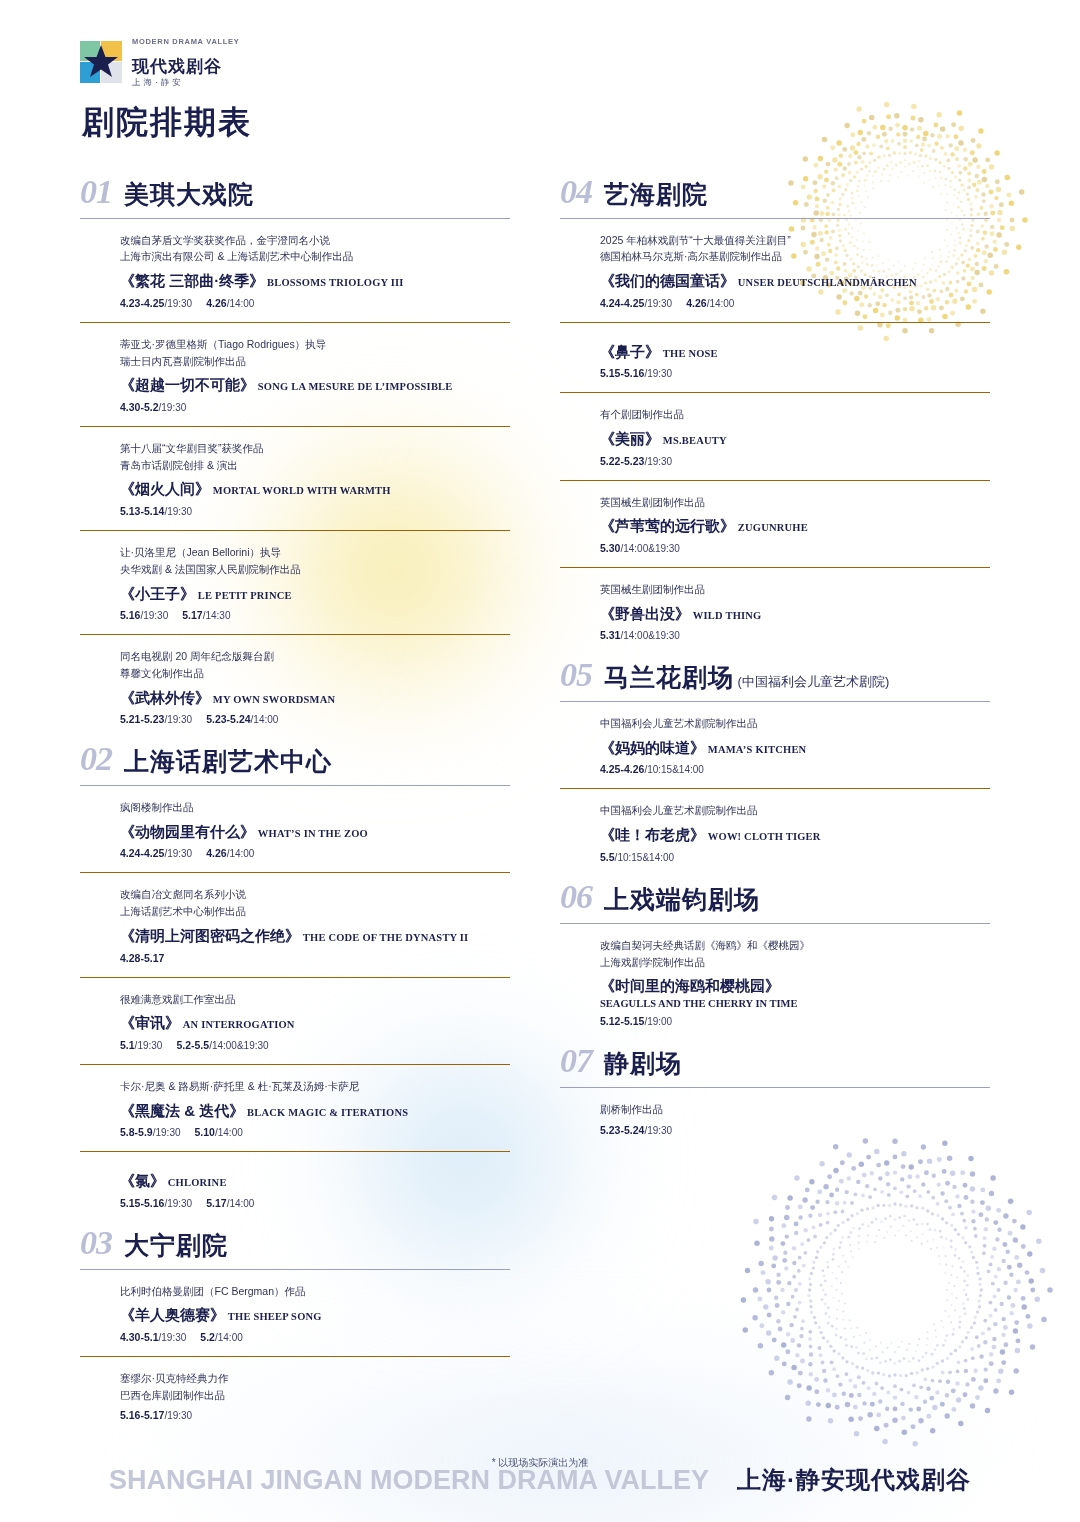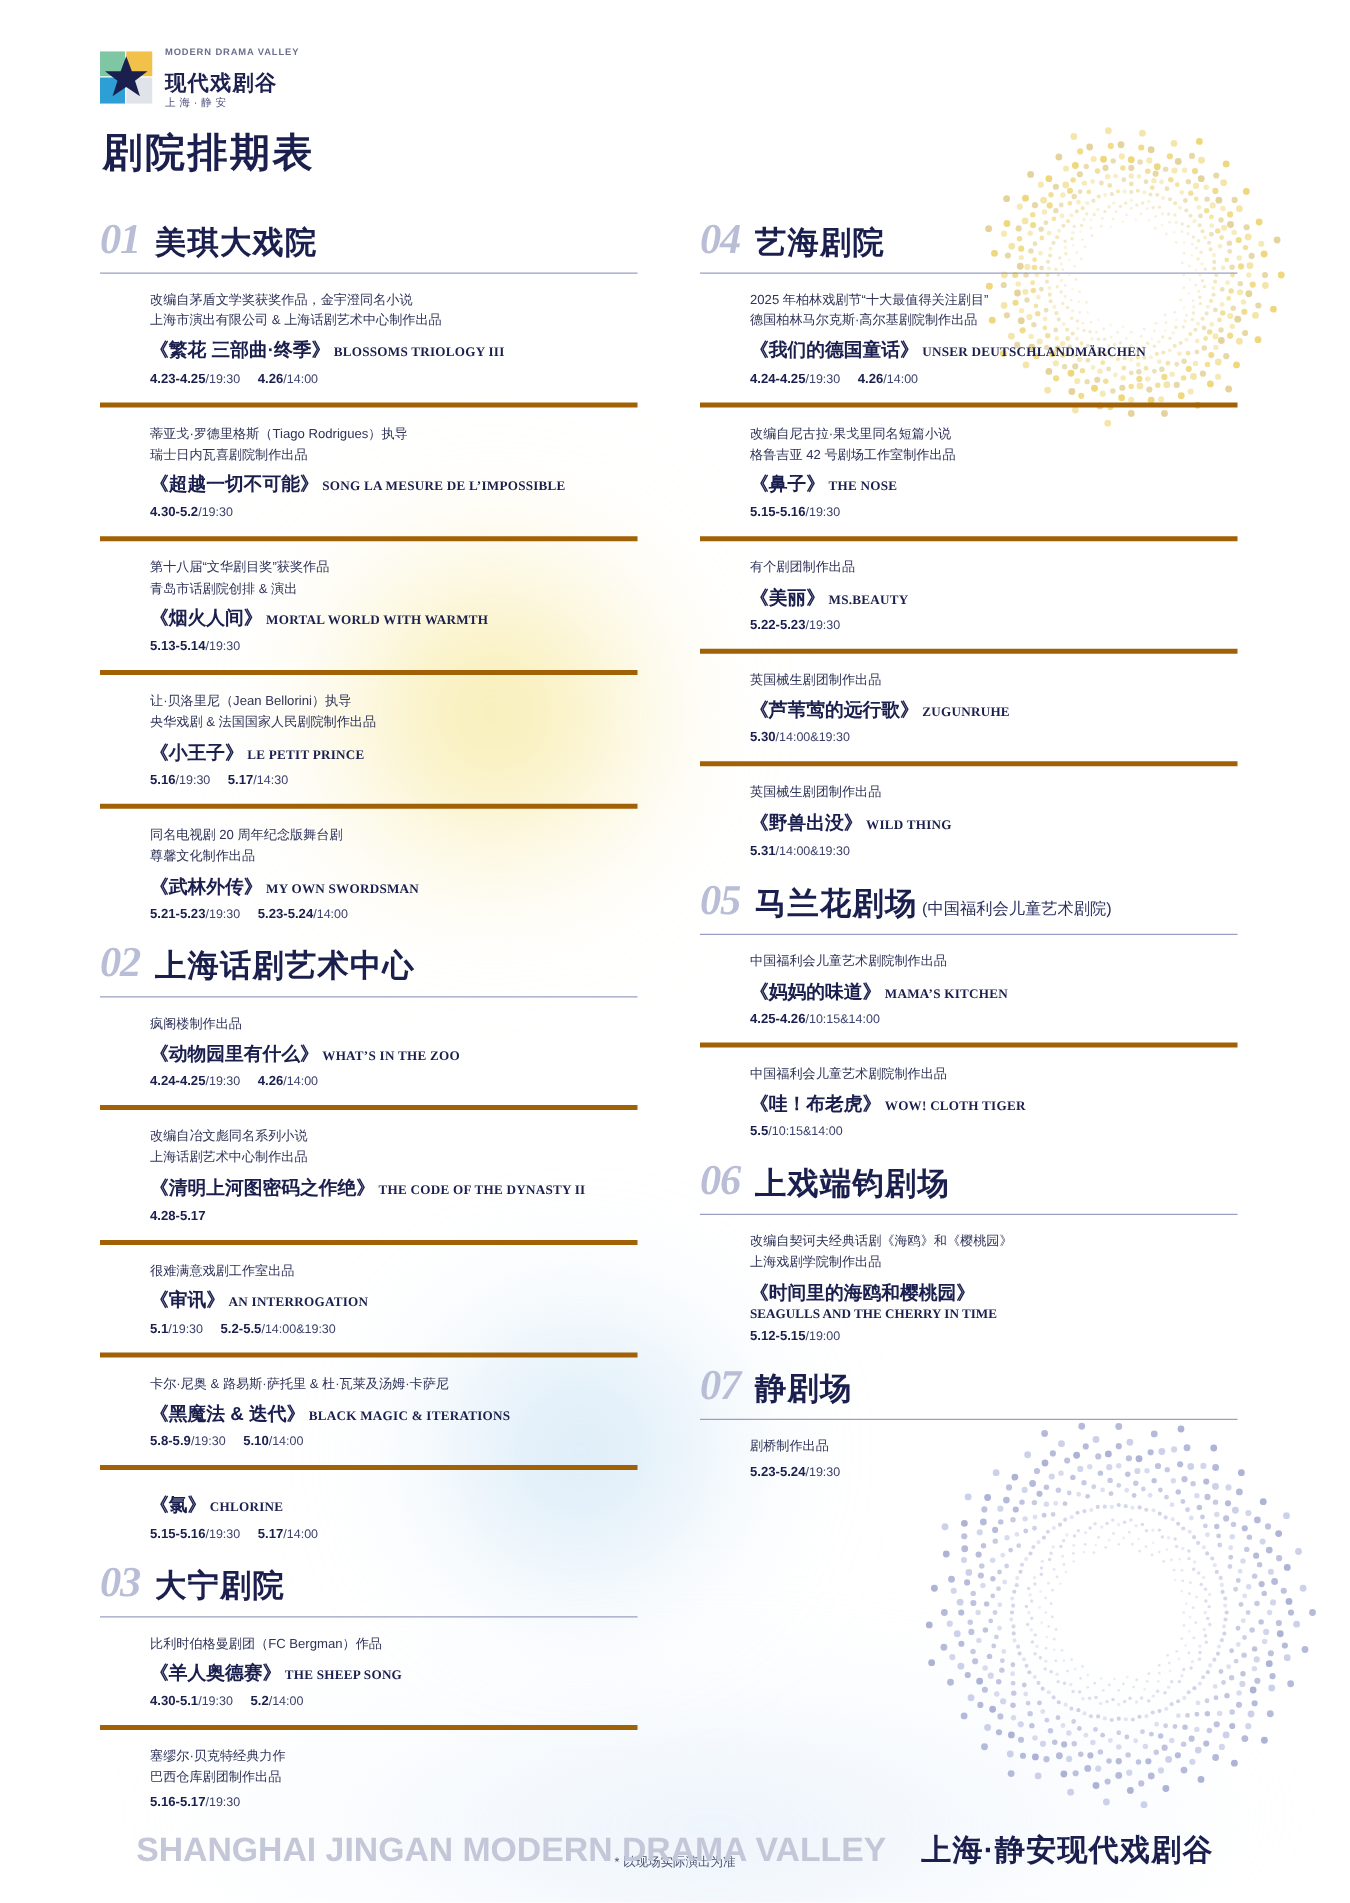--- a/index.html
+++ b/index.html
@@ -57,21 +57,21 @@
   .venue-name {
     font-size:25px; font-weight:bold; color:#1b1f4e; letter-spacing:1px; line-height:1;
     padding-bottom:2px;
   }
   .venue-name small { font-size:13px; font-weight:normal; color:#2b2f5e; letter-spacing:0; }
   .venue-rule { border-bottom:1px solid #9aa0c2; margin:9px 0 0 0; }
 
   .show-list { margin:0; padding:0; }
   .show {
     padding:13px 0 13px 40px;
-    border-bottom:4px solid #a16207;
+    border-bottom:1px solid #a16207;
   }
   .show:last-child { border-bottom:none; }
   .show .note { font-size:10.5px; color:#2f3358; line-height:1.6; }
   .show .title {
     margin-top:6px; font-size:15px; font-weight:bold; color:#1b1f4e; line-height:1.3;
   }
   .show .title .en {
     font-size:10.5px; font-weight:bold; letter-spacing:.2px; color:#1b1f4e;
     font-family:"Liberation Serif", serif;
   }
@@ -1462,21 +1462,20 @@
             <div class="venue-name">艺海剧院</div>
           </div>
           <div class="venue-rule"></div>
           <div class="show-list">
             <div class="show">
               <div class="note">2025 年柏林戏剧节“十大最值得关注剧目”<br>德国柏林马尔克斯·高尔基剧院制作出品</div>
               <div class="title">《我们的德国童话》<span class="en"> UNSER DEUTSCHLANDMÄRCHEN</span></div>
               <div class="times"><b>4.24-4.25</b><span>/19:30</span><span class="sep"></span><b>4.26</b><span>/14:00</span></div>
             </div>
             <div class="show">
-              <div class="note">改编自尼古拉·果戈里同名短篇小说<br>格鲁吉亚 42 号剧场工作室制作出品</div>
               <div class="title">《鼻子》<span class="en"> THE NOSE</span></div>
               <div class="times"><b>5.15-5.16</b><span>/19:30</span></div>
             </div>
             <div class="show">
               <div class="note">有个剧团制作出品</div>
               <div class="title">《美丽》<span class="en"> MS.BEAUTY</span></div>
               <div class="times"><b>5.22-5.23</b><span>/19:30</span></div>
             </div>
             <div class="show">
               <div class="note">英国械生剧团制作出品</div>

